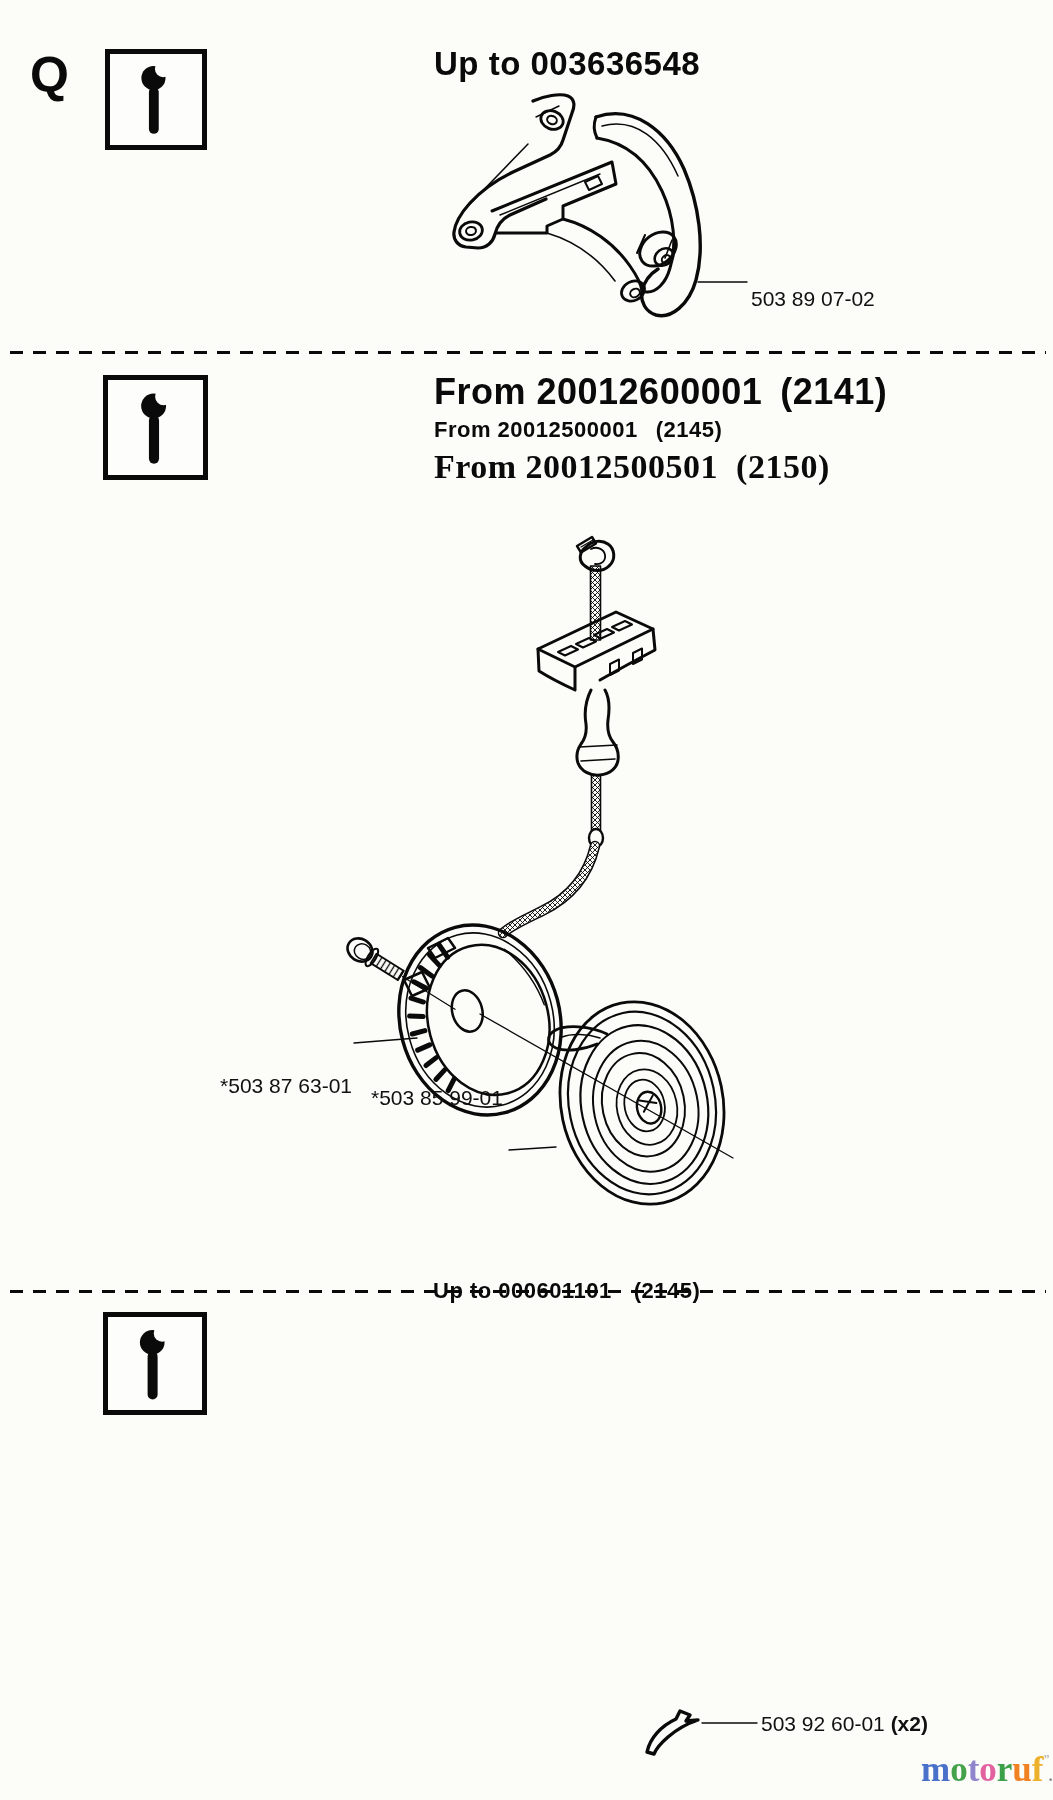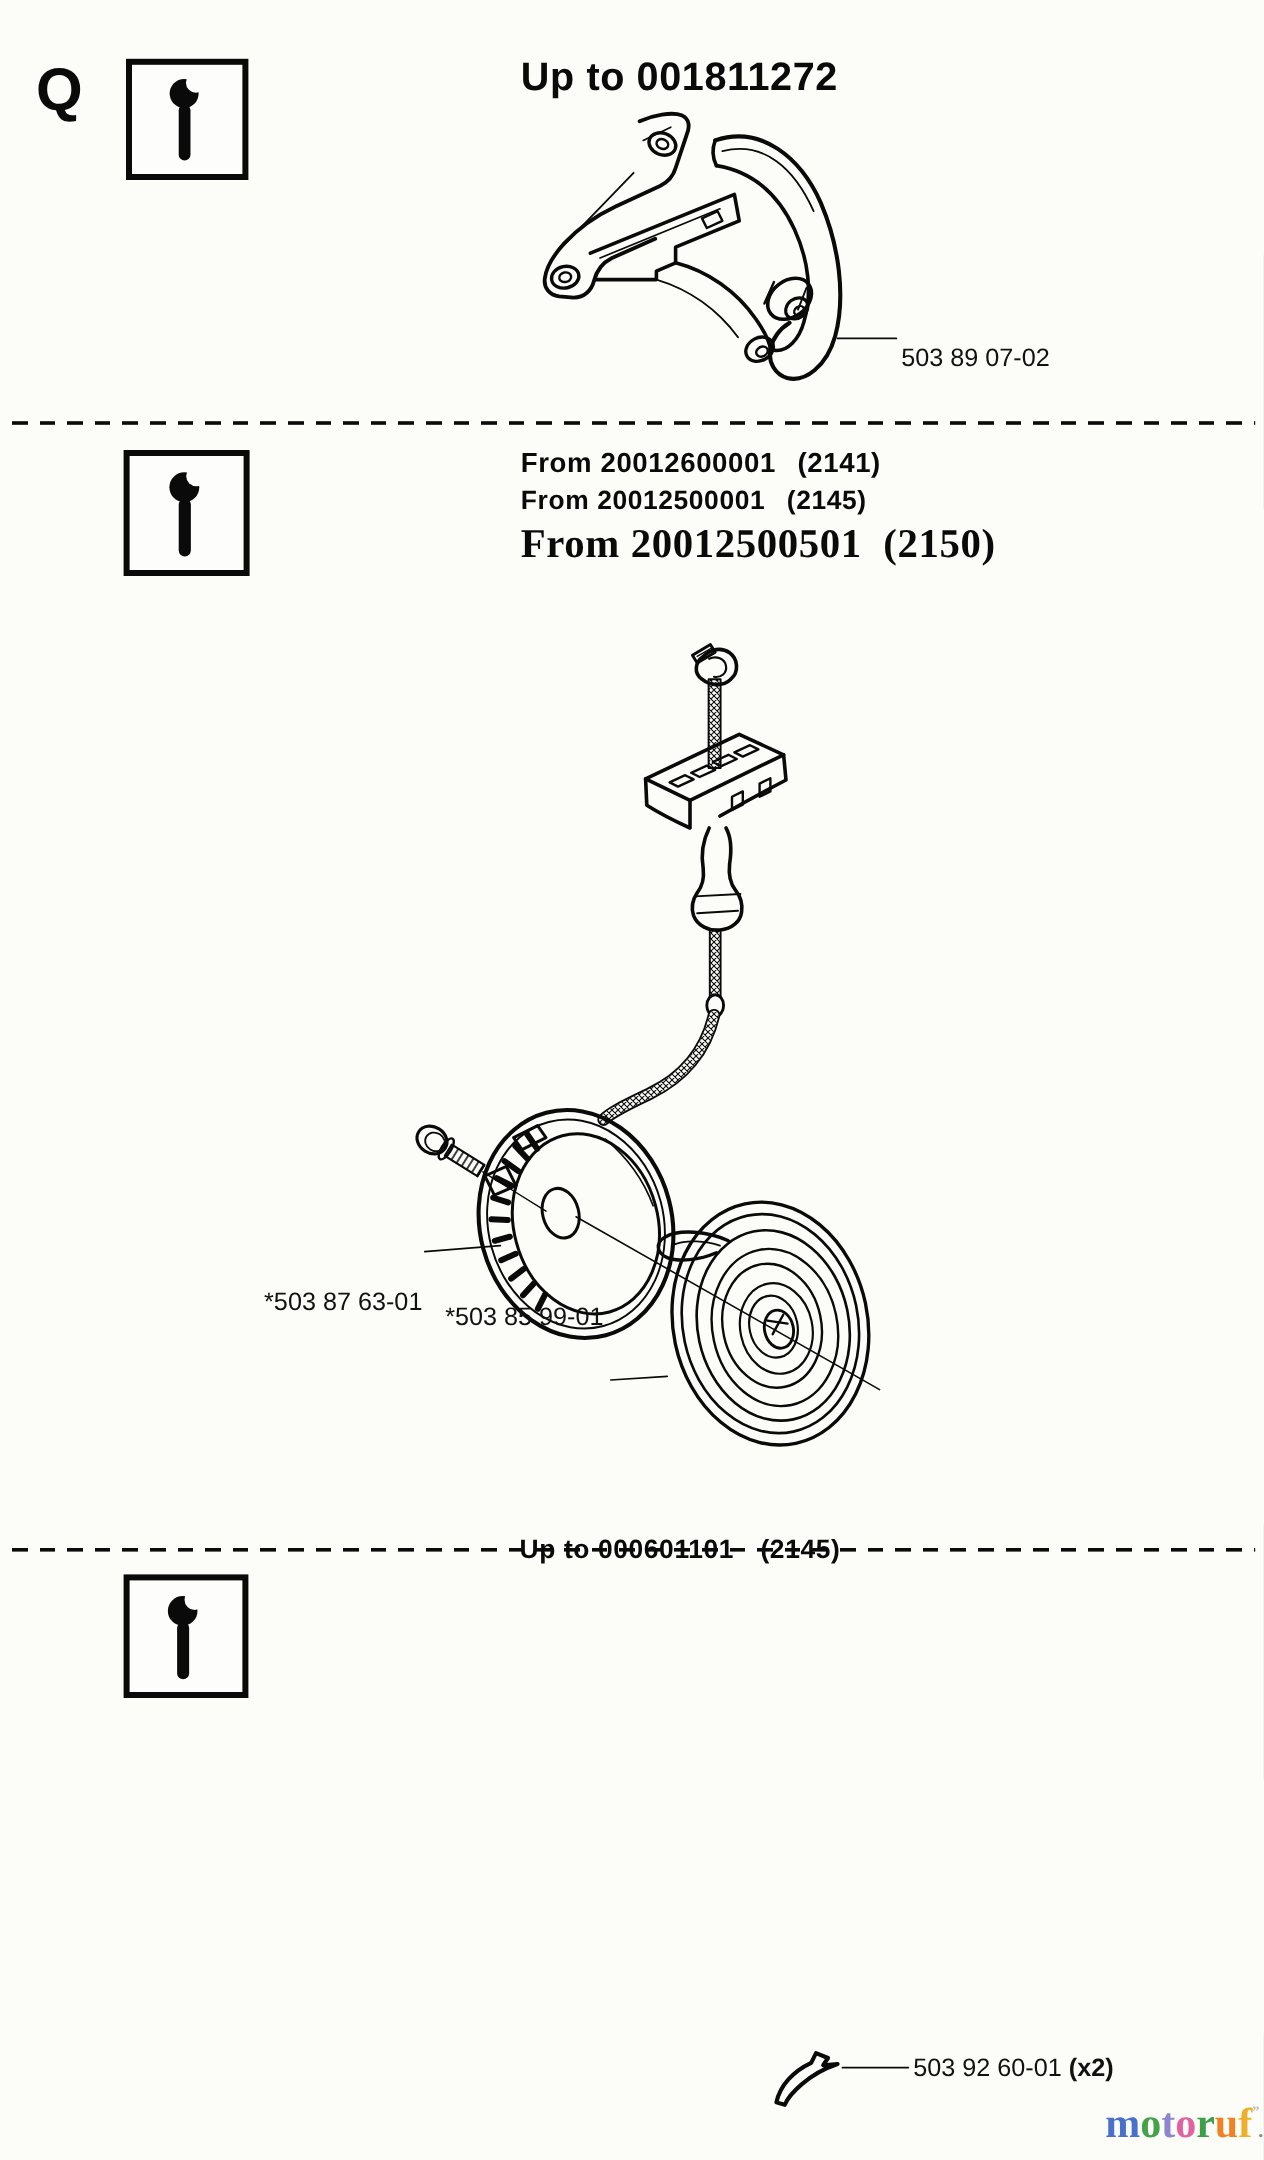--- a/index.html
+++ b/index.html
@@ -168,37 +168,37 @@
 
   <div class="abs iconbox" style="left:105px;top:49px;width:102px;height:101px;">
     <svg viewBox="0 0 100 100">
       <rect x="41" y="34" width="13" height="62" rx="6.5" fill="#0a0a0a"></rect>
       <ellipse cx="47.5" cy="33" rx="8" ry="3.5" fill="#fdfdfb"></ellipse>
       <circle cx="47" cy="22" r="16" fill="#0a0a0a"></circle>
       <circle cx="60" cy="10" r="11" fill="#fdfdfb"></circle>
     </svg>
   </div>
 
-  <div class="abs hd" style="left:434px;top:47px;font-size:33px;">Up to 001811272</div>
+  <div class="abs hd" style="left:434px;top:47px;font-size:33px;">Up to 003636548</div>
 
   <div class="abs lbl" style="left:751px;top:272px;margin-top:16px;">503 89 07-02</div>
 
   <div class="abs divider" style="left:10px;top:351px;width:1036px;"></div>
 
   <div class="abs iconbox" style="left:103px;top:375px;width:105px;height:105px;">
     <svg viewBox="0 0 100 100">
       <rect x="41" y="34" width="13" height="62" rx="6.5" fill="#0a0a0a"></rect>
       <ellipse cx="47.5" cy="33" rx="8" ry="3.5" fill="#fdfdfb"></ellipse>
       <circle cx="47" cy="22" r="16" fill="#0a0a0a"></circle>
       <circle cx="60" cy="10" r="11" fill="#fdfdfb"></circle>
     </svg>
   </div>
 
   <div class="abs" style="left:434px;top:374px;">
-    <div class="hd" style="font-size:23px;margin-bottom:9px;">
+    <div class="hd" style="font-size:36px;margin-bottom:9px;">
       <span>From 20012600001</span><span class="hd-gap"></span><span>(2141)</span>
     </div>
     <div class="hd" style="font-size:22px;margin-bottom:9px;">
       <span>From 20012500001</span><span class="hd-gap"></span><span>(2145)</span>
     </div>
     <div class="hd" style="font-size:34px;font-family:Liberation Serif, serif;">
       <span>From 20012500501</span><span class="hd-gap"></span><span>(2150)</span>
     </div>
   </div>
 

